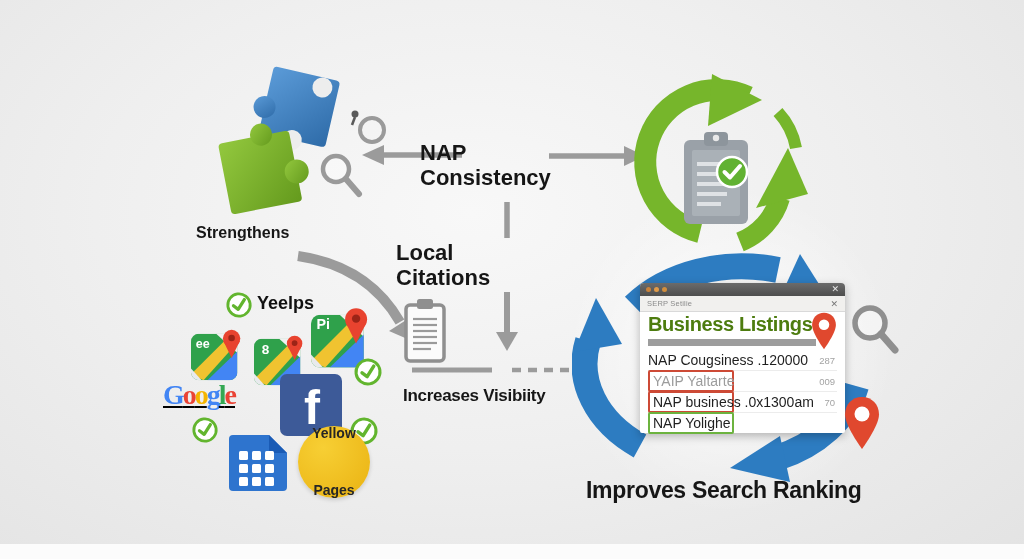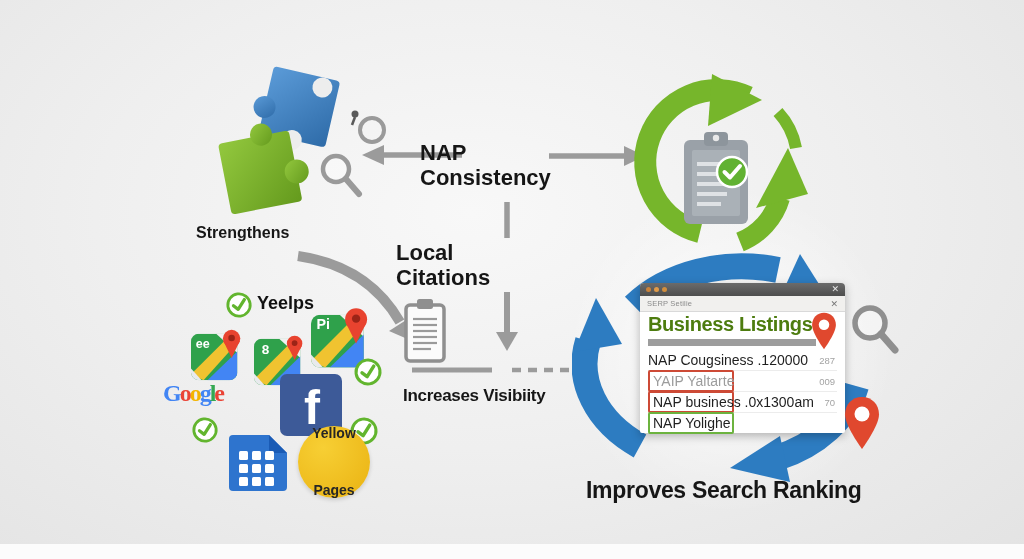--- a/index.html
+++ b/index.html
@@ -24,21 +24,21 @@
   .win-content{position:absolute;left:0;top:29px;right:0;bottom:0;padding:1px 8px 0 8px;}
   .bl-heading{font-size:20px;font-weight:700;letter-spacing:-0.4px;color:#4d7c0f;white-space:nowrap;}
   .bl-bar{width:168px;height:7px;background:#9d9d9d;margin:3px 0 4px 0;}
   .row{position:relative;height:20px;display:flex;align-items:center;border-bottom:1px solid #ececec;}
   .row-label{font-size:14px;color:#1f1f1f;white-space:nowrap;}
   .row-value{position:absolute;right:2px;font-size:9.5px;color:#a3a3a3;}
   .boxed{border:2px solid #cd4a36;border-radius:2px;padding:1px 3px;width:76px;overflow:visible;background:#fff;}
   .boxed.green{border-color:#6cb33f;}
   .row--muted .row-label{color:#9c9c9c;}
   
-  .gLogo{font-family:"Liberation Serif", serif;font-size:24px;font-weight:700;letter-spacing:-2px;line-height:1;}
+  .gLogo{font-family:"Liberation Serif", serif;font-size:28px;font-weight:700;letter-spacing:-2px;line-height:1;text-decoration:underline;}
   .fsq{font-size:20px;font-weight:600;color:#1c1c1c;}
   .yelp{font-size:18px;font-weight:800;color:#111;}
   .fb{width:62px;height:62px;border-radius:7px;background:#3d5a98;color:#fff;overflow:hidden;}
   .fb span{position:absolute;left:24px;top:6px;font-size:48px;font-weight:700;}
   .yp{width:72px;height:72px;border-radius:50%;background:radial-gradient(circle at 35% 30%,#f7cf34,#edb91a 75%);
       display:flex;flex-direction:column;align-items:center;justify-content:space-between;
       font-size:14px;font-weight:800;color:#262626;line-height:15px;box-shadow:0 2px 4px rgba(0,0,0,.15);}
 </style>
 </head>
 <body>

